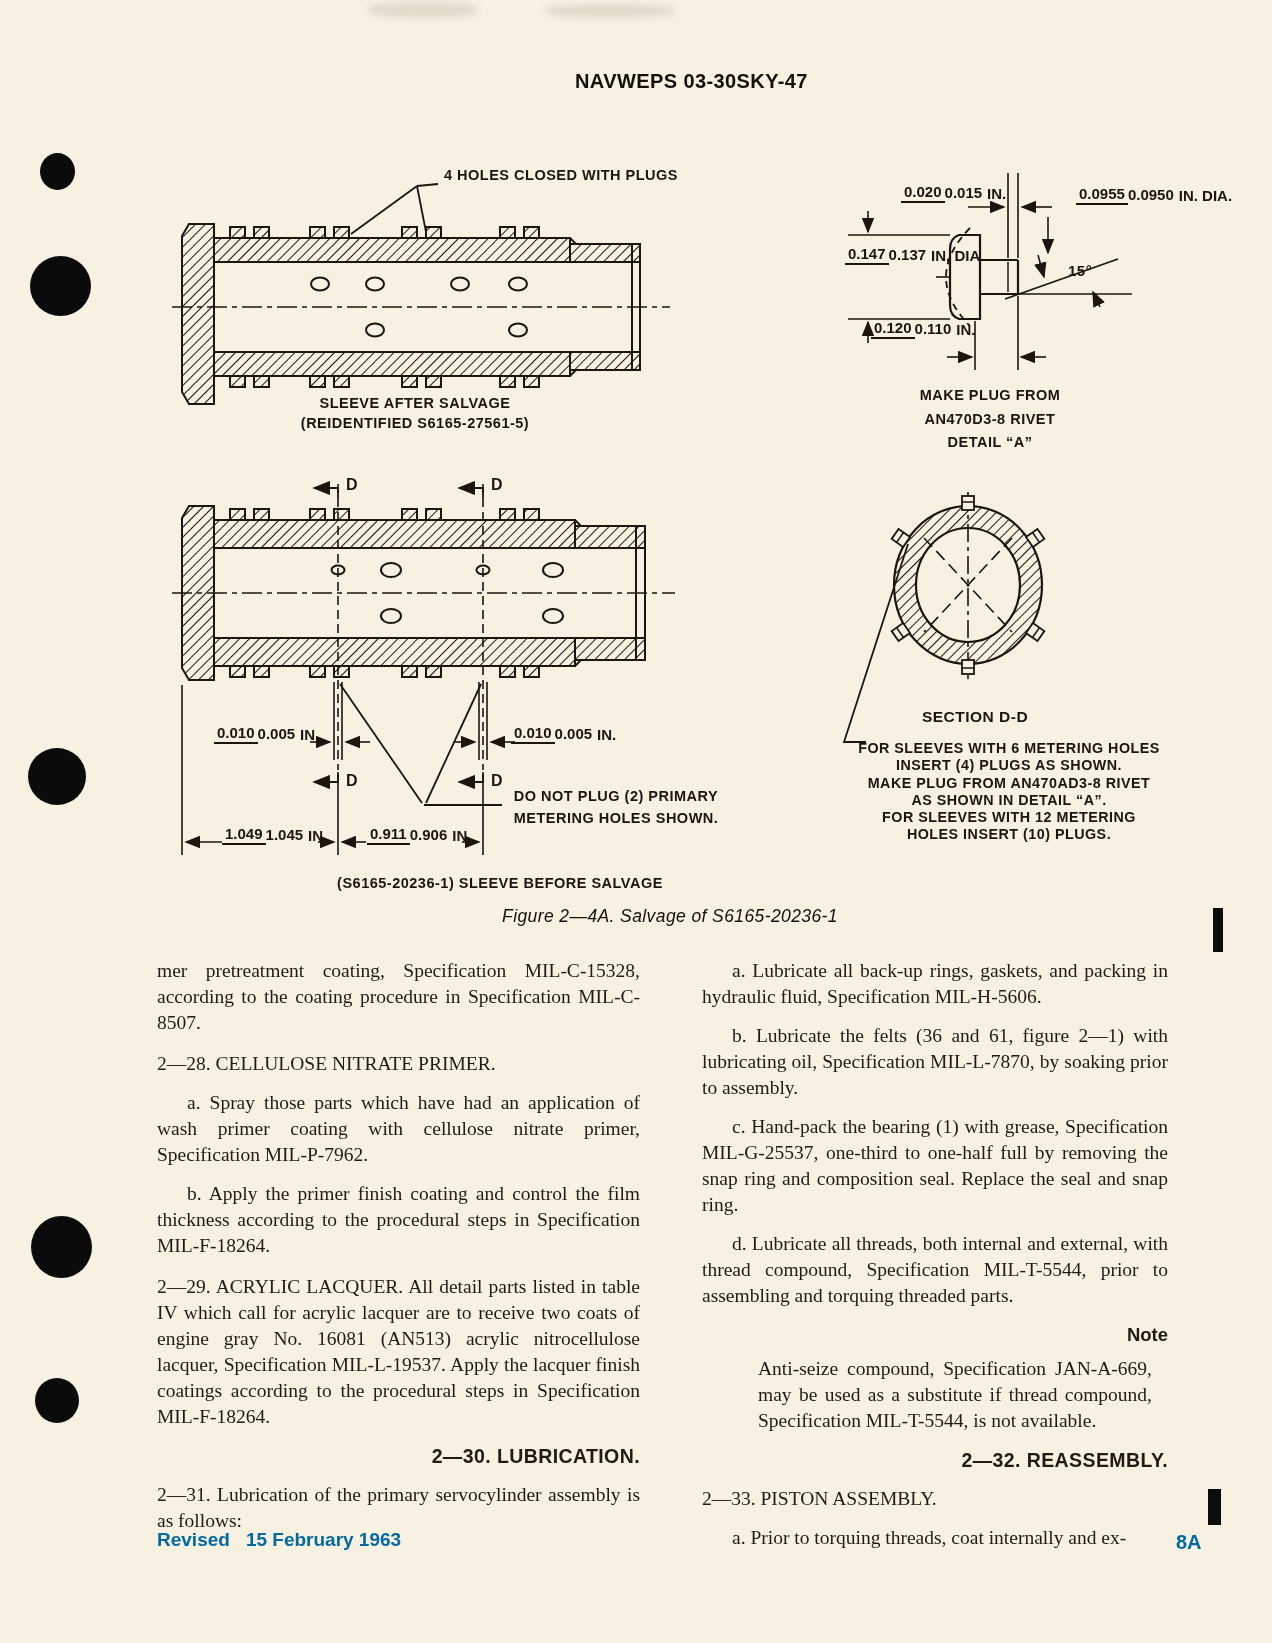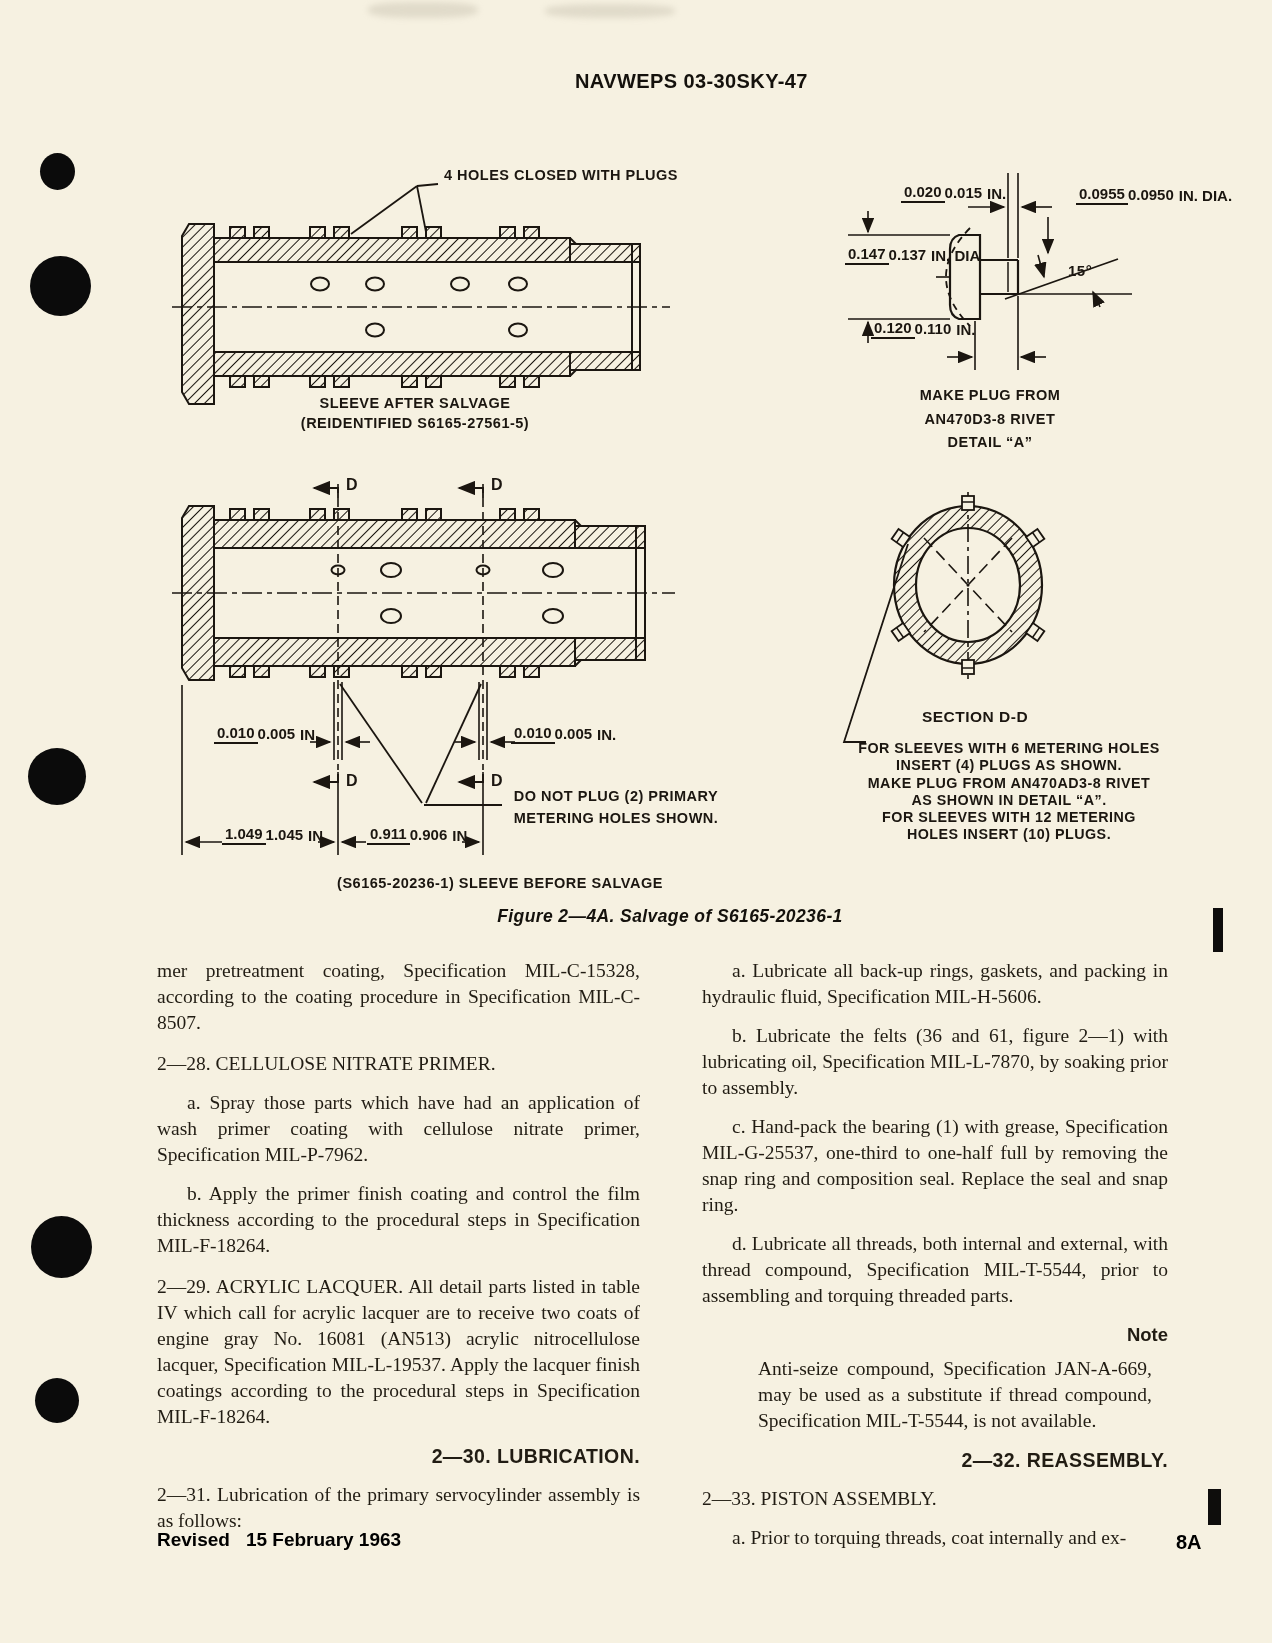--- a/index.html
+++ b/index.html
@@ -14,34 +14,34 @@
   
   .figwrap{position:absolute;left:0;top:140px;width:1272px;height:810px;}
   .figlabel{position:absolute;font-family:"Liberation Sans",sans-serif;font-weight:bold;
             font-size:14.5px;letter-spacing:.5px;color:#1b1610;white-space:nowrap;}
   .figcenter{text-align:center;white-space:normal;}
   .dim{position:absolute;display:flex;align-items:center;gap:5px;white-space:nowrap;
        font-family:"Liberation Sans",sans-serif;font-weight:bold;font-size:15px;color:#1b1610;}
   .frac{display:inline-flex;flex-direction:row;text-align:center;line-height:1.06;}
   .frac .num{border-bottom:2px solid #1b1610;padding:0 3px 1px;}
   .frac .den{padding-top:1px;text-align:center;}
-  .fig-caption{position:absolute;font-family:"Liberation Sans",sans-serif;font-weight:bold;
+  .fig-caption{position:absolute;font-family:"Liberation Sans",sans-serif;font-weight:normal;
                font-style:italic;font-size:17.5px;letter-spacing:.4px;text-align:center;color:#14110c;}
   
   .col{position:absolute;font-size:19.5px;line-height:26px;text-align:justify;color:#211c13;}
   .col p{margin:0 0 13px;}
   .indent{text-indent:30px;}
   .h-sans{font-family:"Liberation Sans",sans-serif;font-weight:bold;font-size:19.5px;
           letter-spacing:.4px;margin:8px 0 13px !important;text-align:right;}
   .note-h{font-family:"Liberation Sans",sans-serif;font-weight:bold;font-size:18.5px;
           text-align:right;margin:12px 0 8px !important;}
   .note-b{margin:0 16px 13px 56px !important;}
   .mt{margin-top:15px !important;}
   .footer{position:absolute;font-family:"Liberation Sans",sans-serif;font-weight:bold;
-          font-size:19px;color:#000000;white-space:nowrap;}
+          font-size:19px;color:#0369a1;white-space:nowrap;}
   svg{overflow:visible;}
 </style>
 </head>
 <body>
 
 <div class="page">
 
   <div class="smudge" style="left:368px;top:2px;width:110px;height:16px"></div>
   <div class="smudge" style="left:545px;top:4px;width:130px;height:14px"></div>
 

